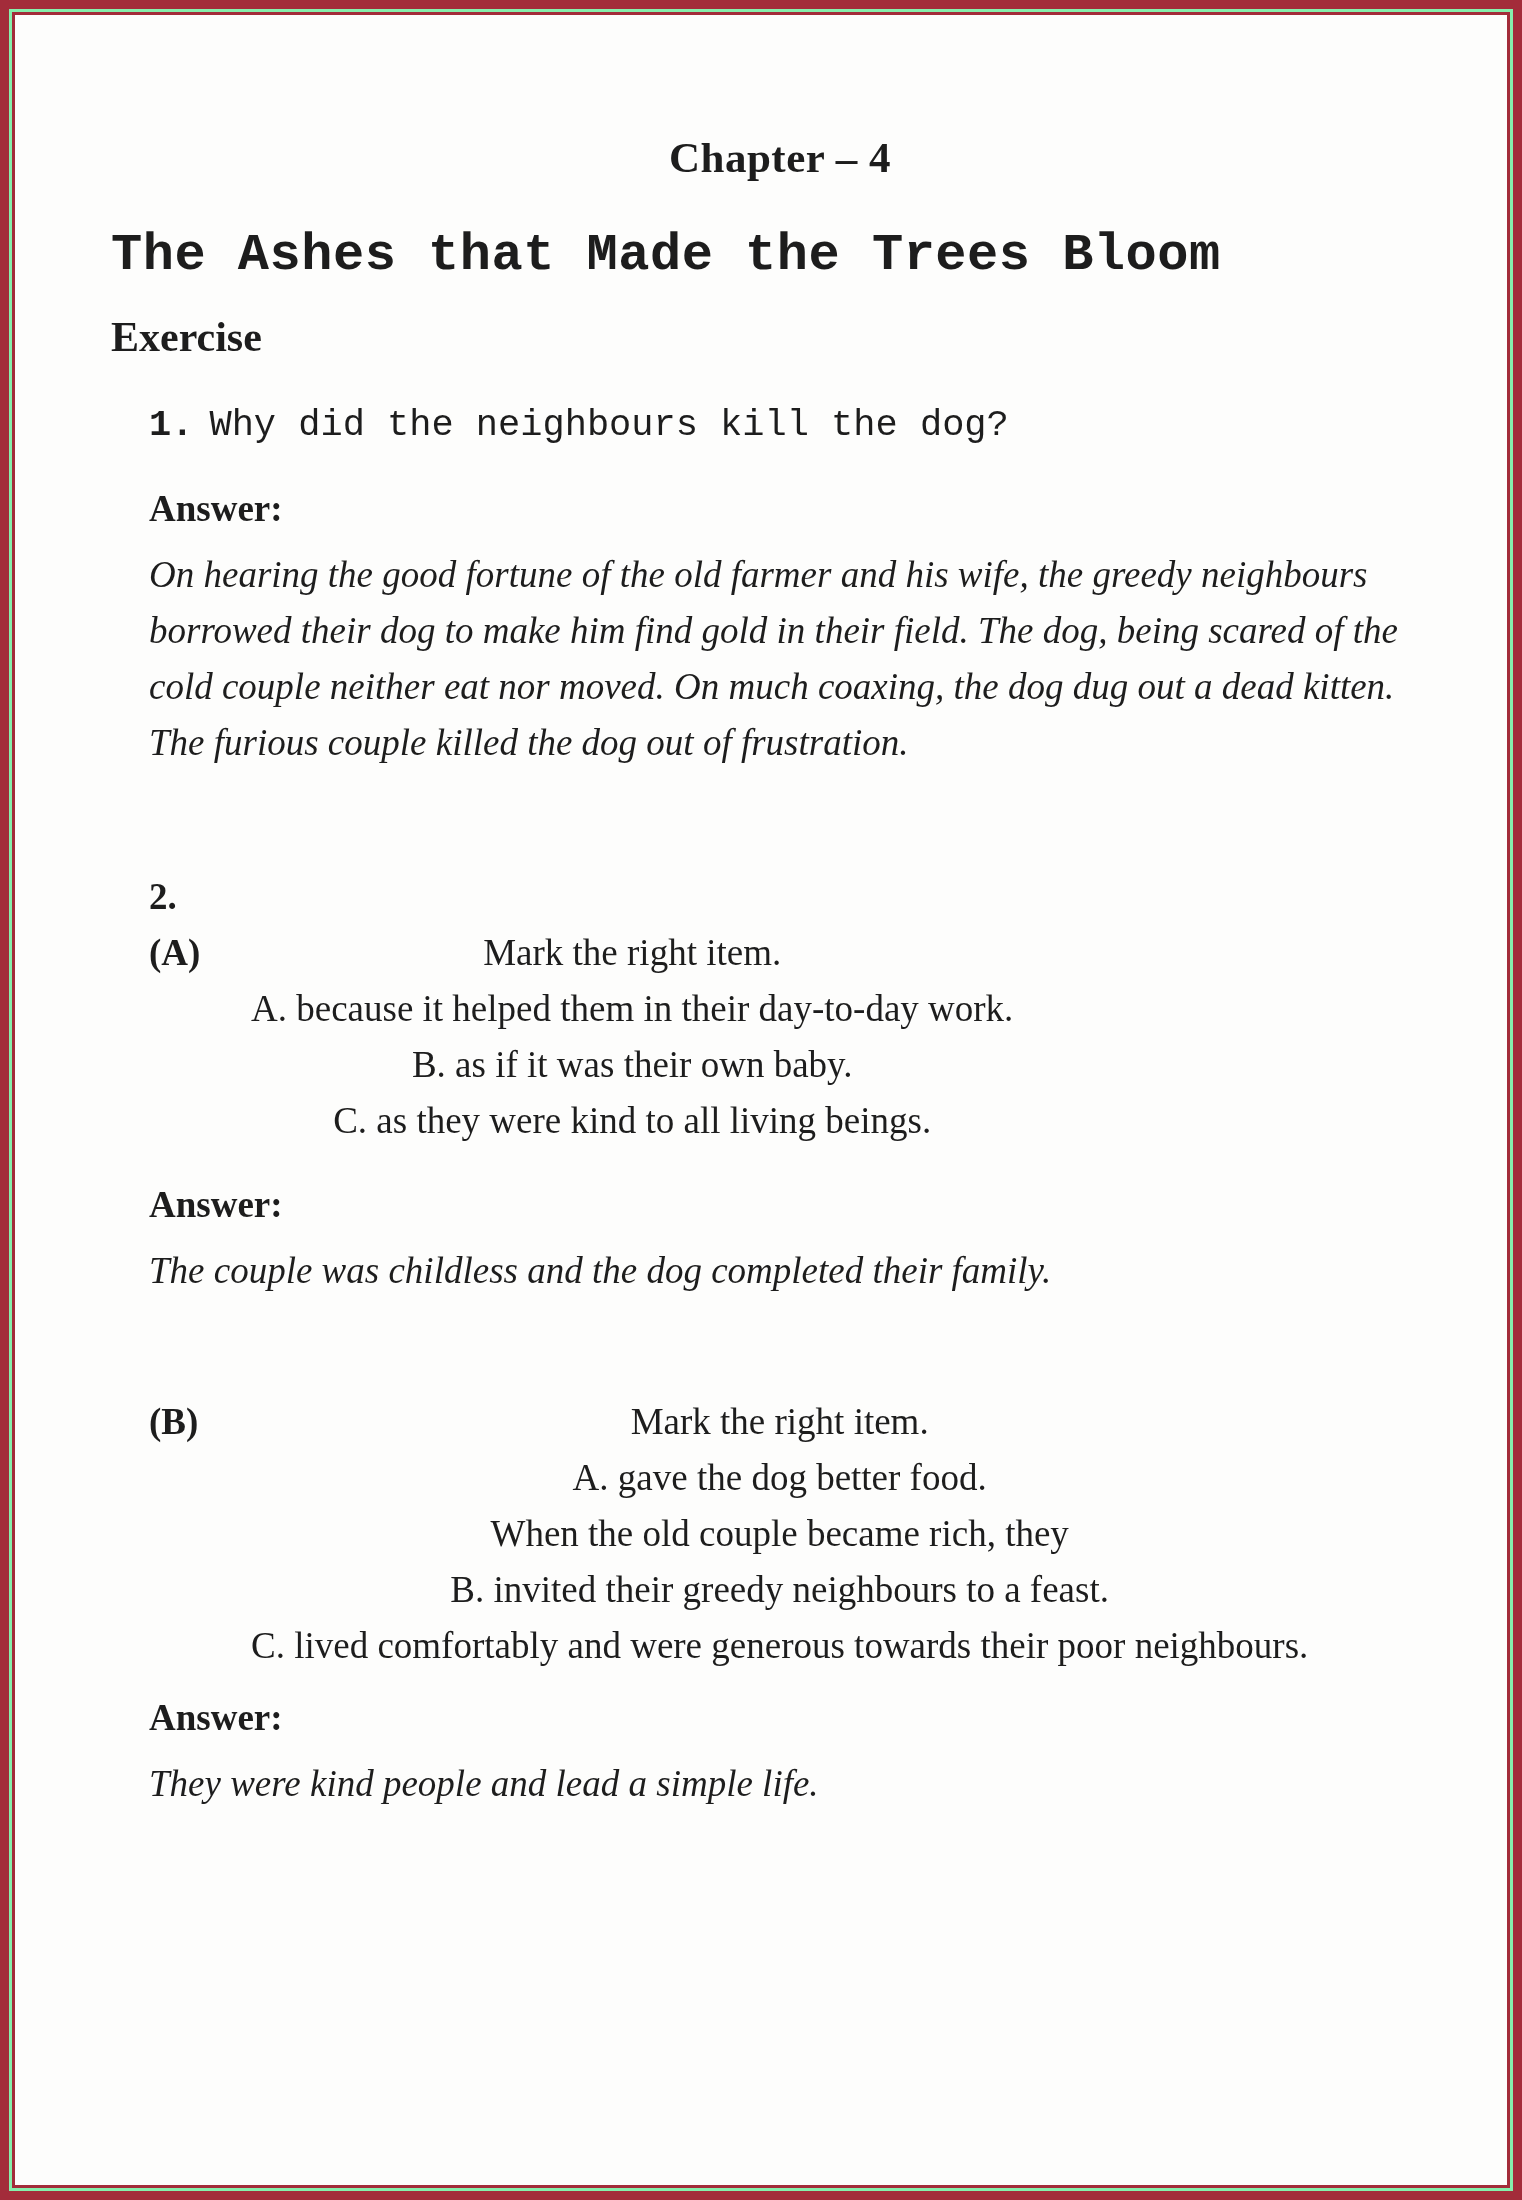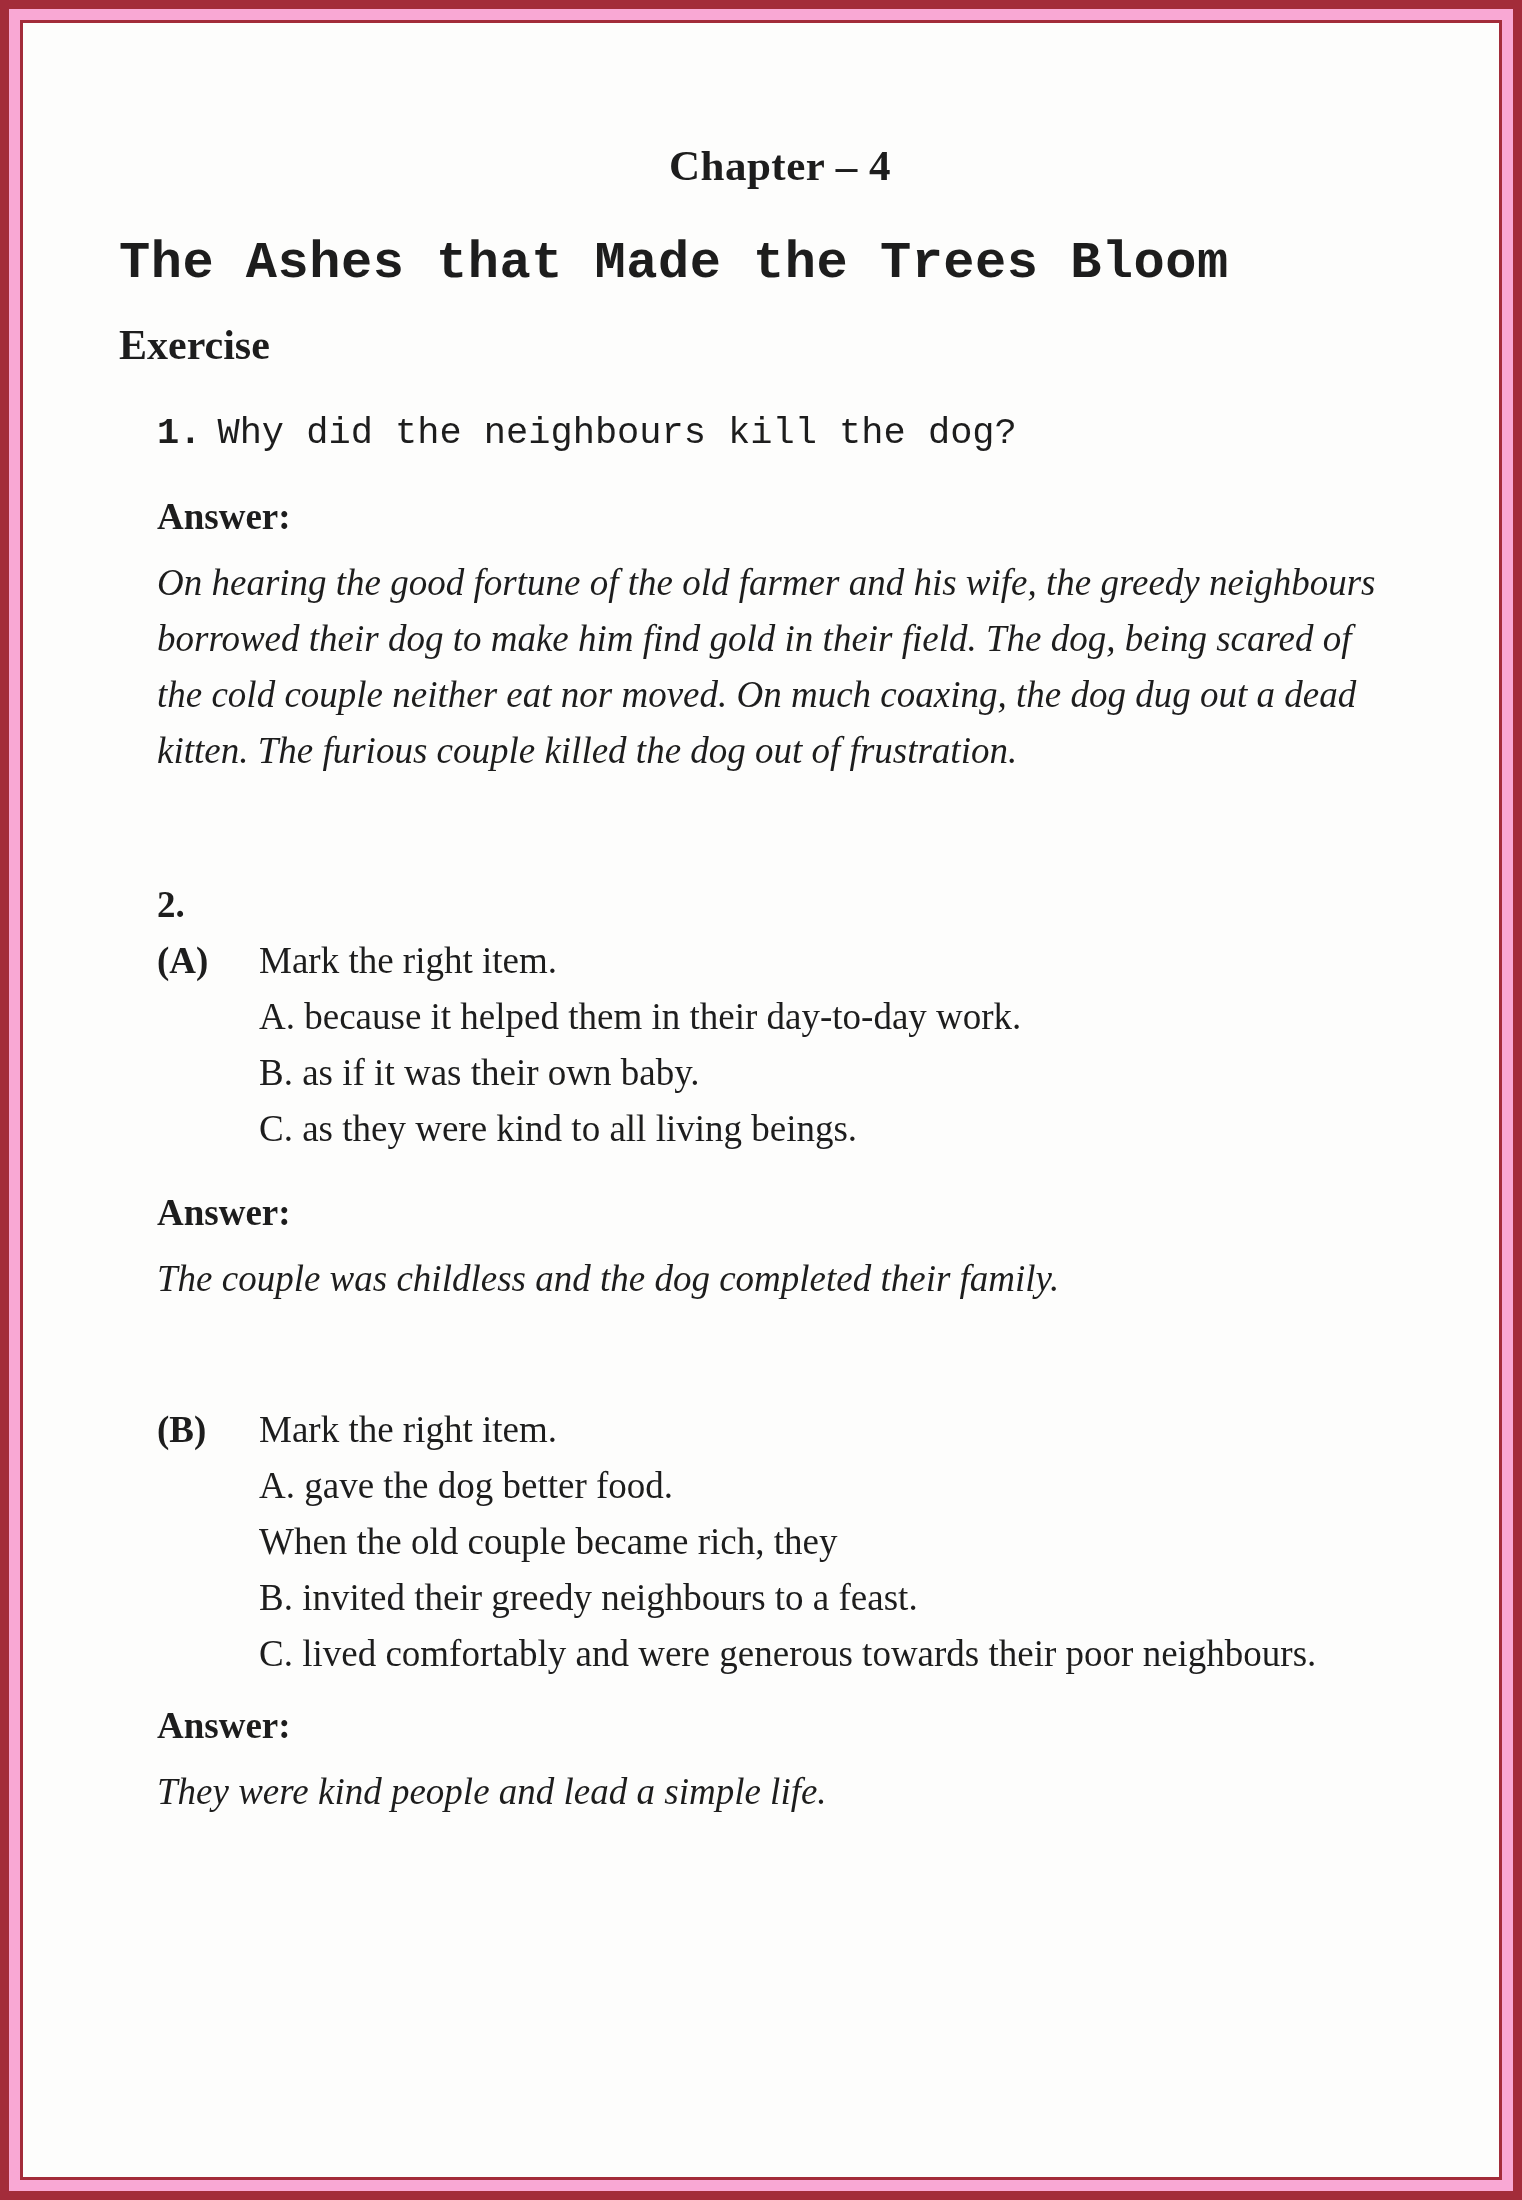--- a/index.html
+++ b/index.html
@@ -6,23 +6,23 @@
   html, body {
     margin: 0;
     padding: 0;
     background: #ffffff;
   }
   .page {
     position: relative;
     width: 1522px;
     height: 2200px;
     box-sizing: border-box;
-    background: #f9a8d4;           
+    background: #86efac;           
     border: 9px solid #a32c3a;     
-    padding: 11px;
+    padding: 3px;
   }
   .page-inner {
     box-sizing: border-box;
     width: 100%;
     height: 100%;
     border: 3px solid #a32c3a;     
     background: #fdfdfc;
     padding: 118px 96px 0 134px;
     font-family: "Liberation Serif", "DejaVu Serif", serif;
     color: #1d1d1d;
@@ -80,21 +80,21 @@
     display: flex;
     align-items: flex-start;
   }
   .lettered-block.part-b { margin-top: 95px; }
   .lettered-block .letter-label {
     flex: 0 0 102px;
     font-size: 37px;
     line-height: 56px;
     font-weight: bold;
   }
-  .option-lines { max-width: 1165px; }
+  .option-lines { max-width: 1165px; text-align: center; }
   .option-lines p { margin: 0; }
   .answer-label.tight { margin-top: 16px; }
 </style>
 </head>
 <body>
 
 <div class="page">
   <div class="page-inner">
 
     <h1 class="chapter-heading centered">Chapter – 4</h1>

